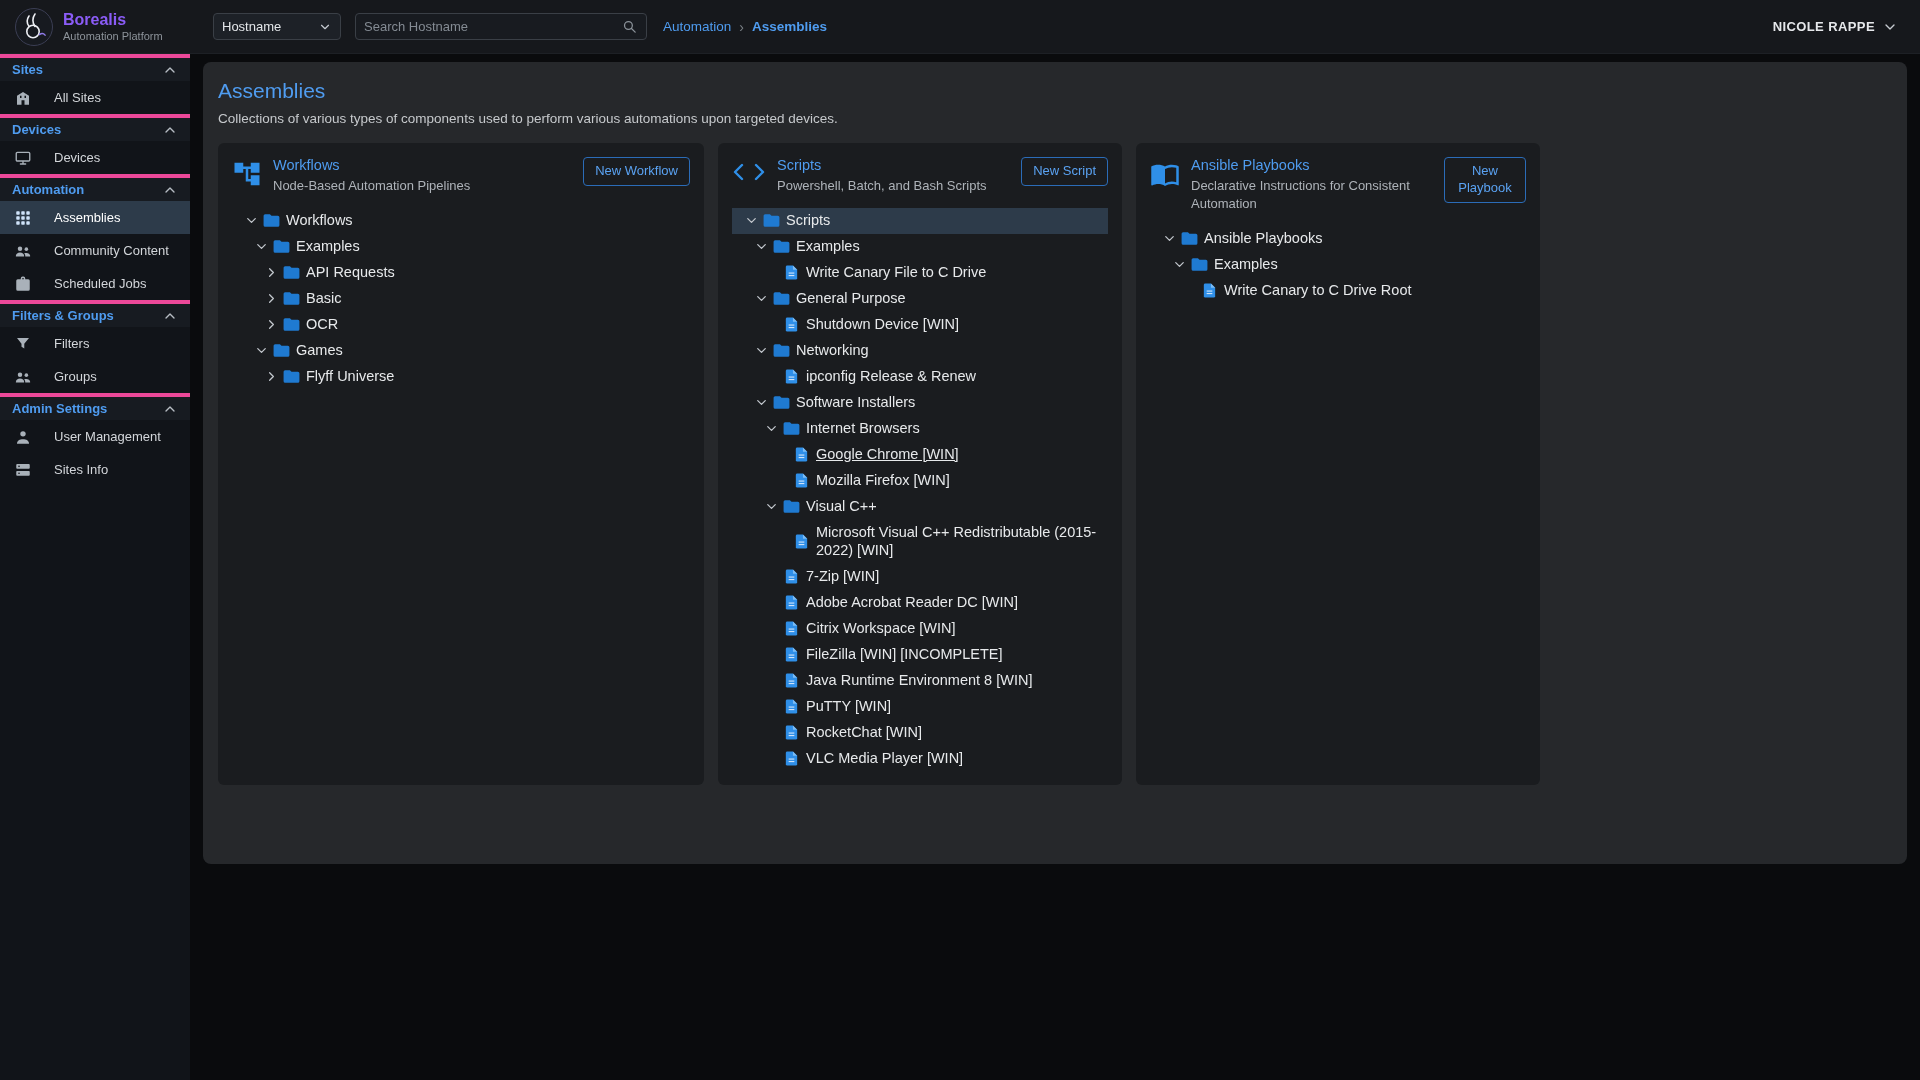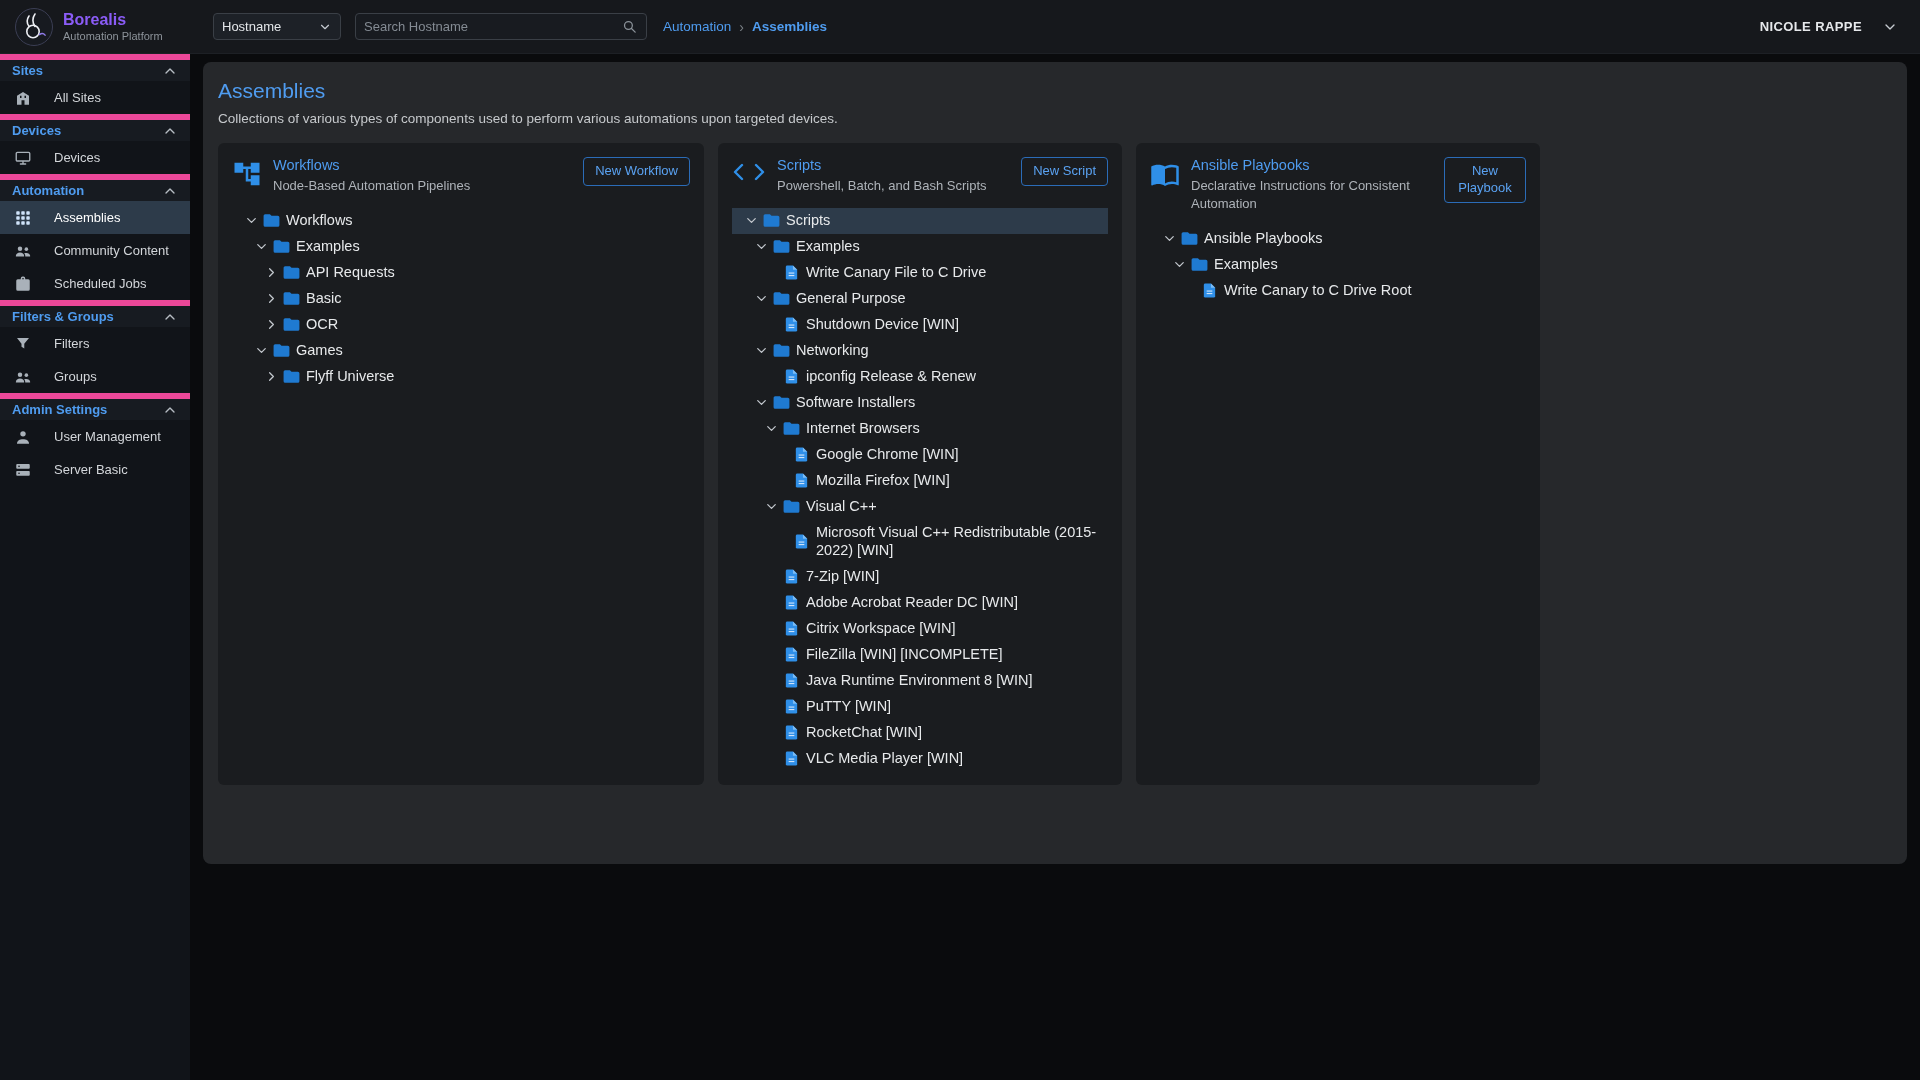--- a/index.html
+++ b/index.html
@@ -44,30 +44,30 @@
   }
   .search-box input{
     flex:1;background:transparent;border:none;outline:none;color:#22c55e;
     font-size:13px;font-family:Liberation Sans, sans-serif;
   }
   .search-box input::placeholder{color:#848b93;}
   .breadcrumb{margin-left:16px;display:flex;align-items:center;gap:8px;font-size:13.5px;}
   .crumb{color:var(--accent);cursor:pointer;}
   .crumb.current{font-weight:bold;}
   .crumb-sep{color:#7a8086;font-size:14px;}
-  .user-area{margin-left:auto;margin-right:22px;display:flex;align-items:center;gap:20px;cursor:pointer;}
+  .user-area{margin-left:auto;margin-right:22px;display:flex;align-items:center;gap:7px;cursor:pointer;}
   .user-name{font-size:13px;font-weight:bold;letter-spacing:.4px;color:#e6e8eb;}
   
   .sidebar{
     position:absolute;top:54px;left:0;width:190px;bottom:0;
     background:var(--sidebar-bg);
   }
   .sb-section{
     height:27px;display:flex;align-items:center;justify-content:space-between;
-    padding:0 12px;background:#171b21;border-top:6px solid #ec4899;
+    padding:0 12px;background:#171b21;border-top:4px solid #ec4899;
     cursor:pointer;
   }
   .sb-sec-label{color:var(--accent);font-size:13px;font-weight:bold;}
   .sb-chev{display:flex;color:#b7bdc4;}
   .sb-item{
     height:33px;display:flex;align-items:center;gap:22px;padding:0 12px 0 14px;
     color:#d3d6da;font-size:13px;cursor:pointer;
   }
   .sb-item .sb-icon{display:flex;color:#a9b1b9;width:18px;justify-content:center;}
   .sb-item.selected{background:var(--sel);color:#ffffff;}
@@ -289,21 +289,21 @@
     </div>
     <div class="sb-item">
       <span class="sb-icon">
         <svg width="18" height="18" viewBox="0 0 24 24" fill="currentColor">
           <rect x="3" y="4" width="18" height="6.3" rx="1.2"></rect>
           <rect x="3" y="13.2" width="18" height="6.3" rx="1.2"></rect>
           <circle cx="6.7" cy="7.1" r="1.1" fill="#111419"></circle>
           <circle cx="6.7" cy="16.3" r="1.1" fill="#111419"></circle>
         </svg>
       </span>
-      <span class="sb-item-label">Server Basic</span>
+      <span class="sb-item-label">Sites Info</span>
     </div>
   </aside>
 
 <main class="main">
   <div class="panel">
     <h1 class="page-title">Assemblies</h1>
     <p class="page-desc">Collections of various types of components used to perform various automations upon targeted devices.</p>
     <div class="cards-row">
         <section class="card card-workflows">
           <div class="card-head">
@@ -533,21 +533,21 @@
                   <path d="M6 9l6 6 6-6" fill="none" stroke="currentColor" stroke-width="2" stroke-linecap="round" stroke-linejoin="round"></path>
                 </svg>
               </span>
               <span class="t-icon">
                 <svg width="19" height="19" viewBox="0 0 24 24">
                   <path fill="#1f7ad1" d="M10 4l2 2h8a2 2 0 0 1 2 2v10a2 2 0 0 1-2 2H4a2 2 0 0 1-2-2V6a2 2 0 0 1 2-2h6z"></path>
                 </svg>
               </span>
               <span class="t-label">Internet Browsers</span>
             </div>
-            <div class="tree-row" style="padding-left: 40px;">
+            <div class="tree-row" style="padding-left: 40px; text-decoration: underline;">
               <span class="chev"></span>
               <span class="t-icon">
                 <svg width="17" height="17" viewBox="0 0 24 24">
                   <path fill="#2f8fe8" d="M14 2H6a2 2 0 0 0-2 2v16a2 2 0 0 0 2 2h12a2 2 0 0 0 2-2V8l-6-6z"></path>
                   <path fill="#7dbcf4" d="M14 2v6h6z"></path>
                   <rect x="8" y="12" width="8" height="1.6" fill="#cfe4f9"></rect>
                   <rect x="8" y="15.5" width="8" height="1.6" fill="#cfe4f9"></rect>
                 </svg>
               </span>
               <span class="t-label">Google Chrome [WIN]</span>

